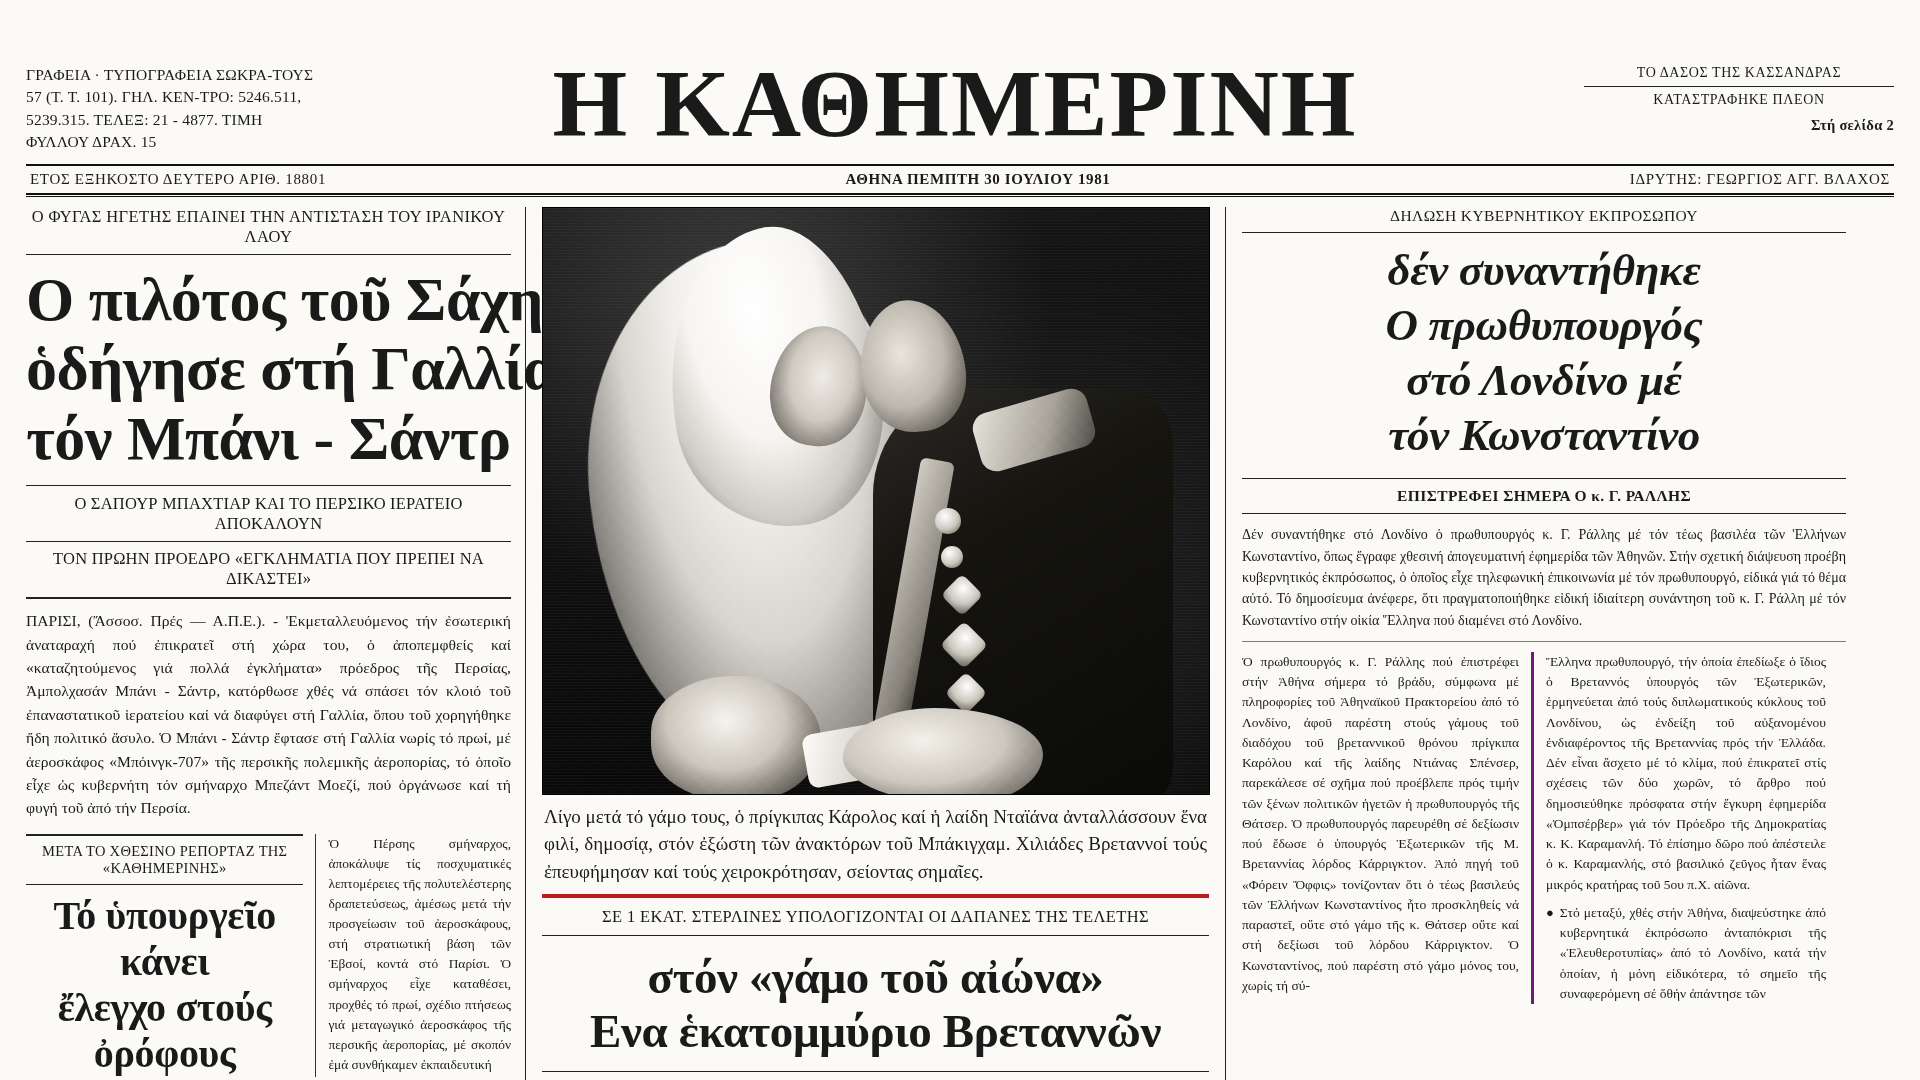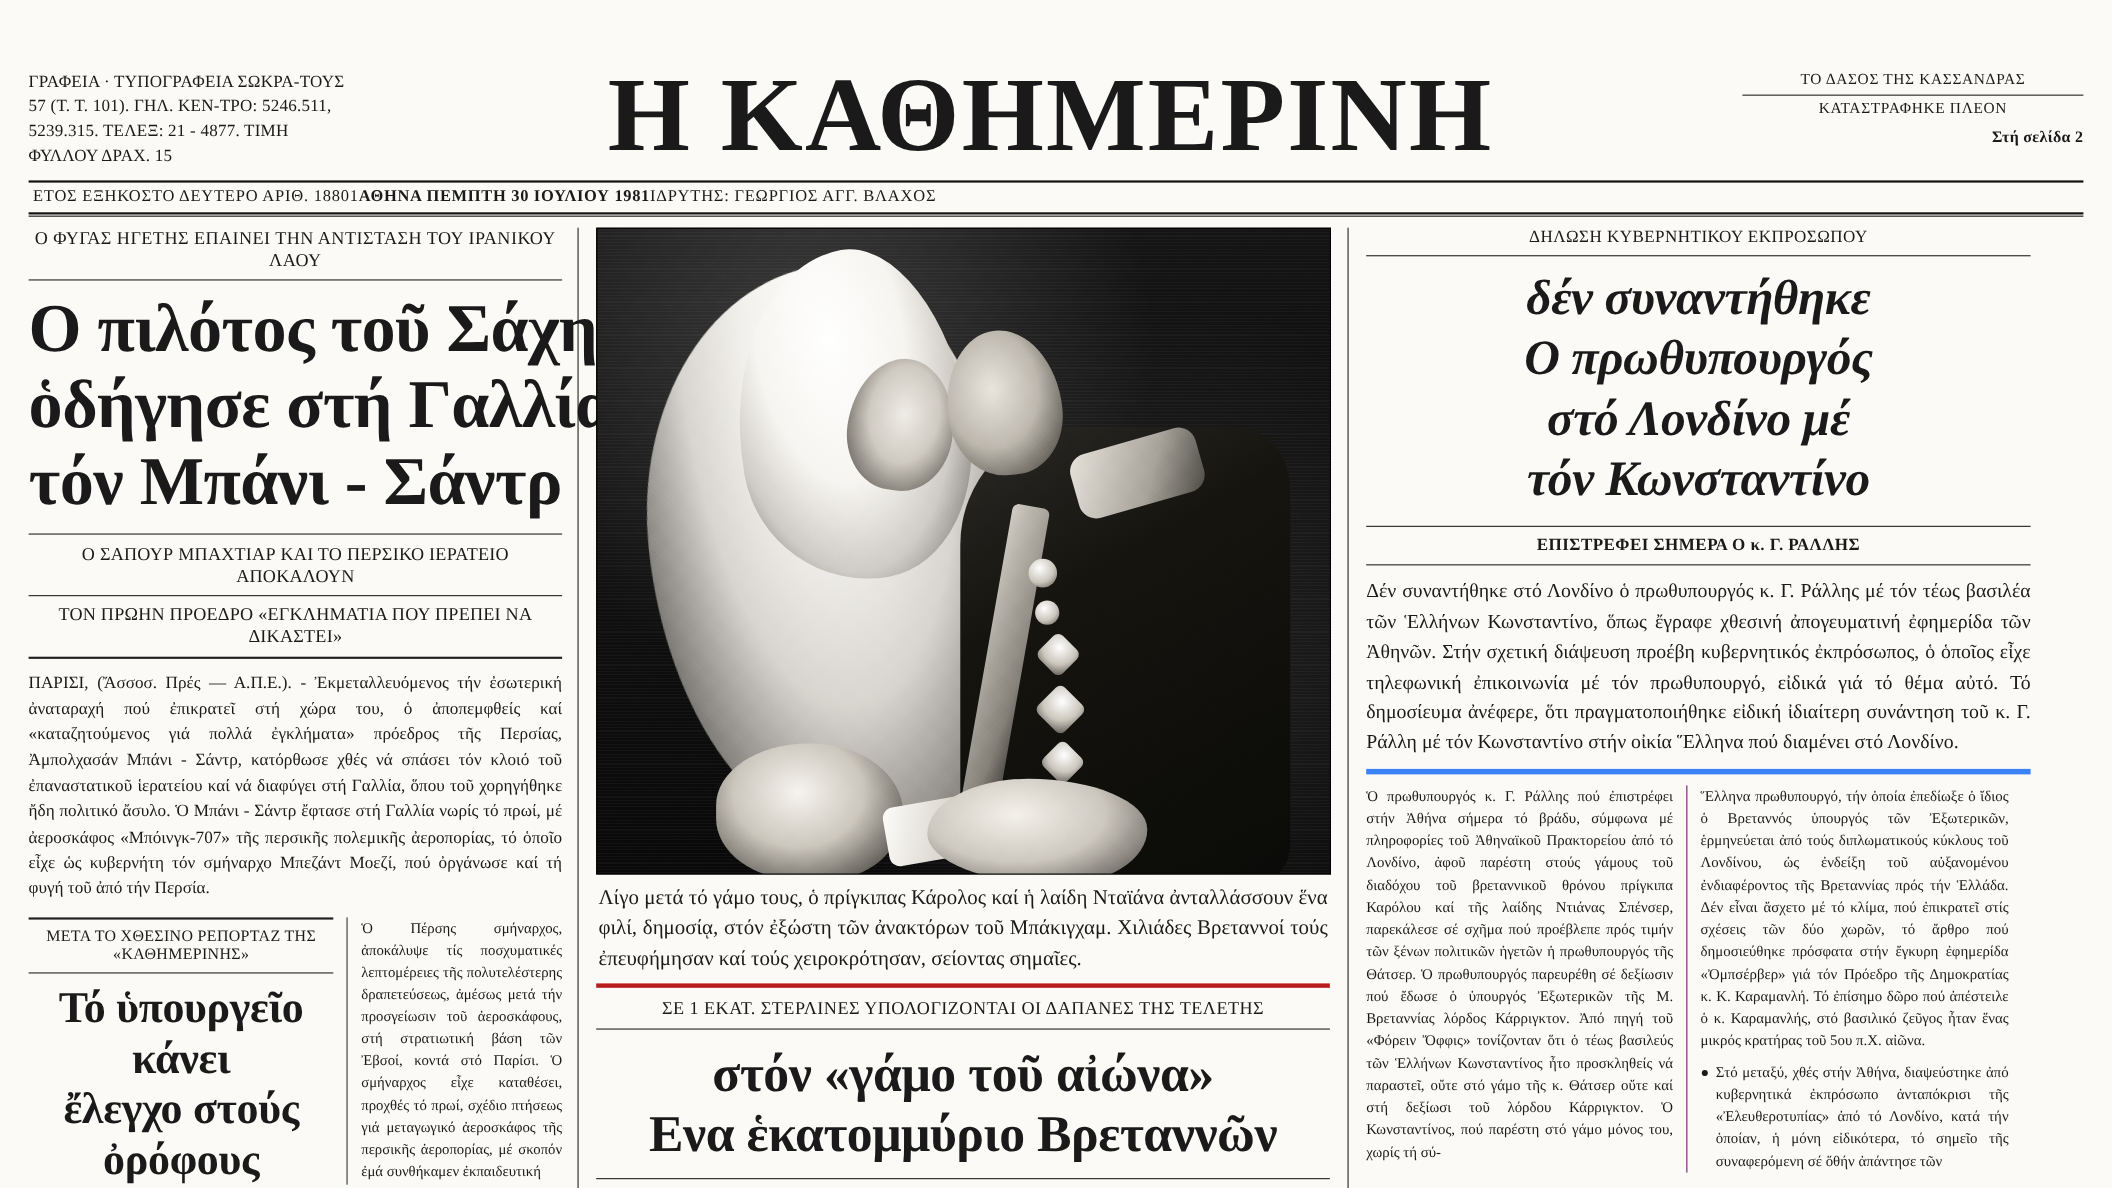--- a/index.html
+++ b/index.html
@@ -32,21 +32,21 @@
   .mh-right .r1, .mh-right .r2 {
     font-size:14px; letter-spacing:.6px; font-weight:400;
     padding:3px 0;
   }
   .mh-right .hr { border-top:1px solid #222; margin:2px 0; }
   .mh-right .r3 { font-size:14.5px; font-weight:700; text-align:right; margin-top:6px; letter-spacing:.3px;}
 
   
   .rule-thick { border-top:2.5px solid #111; margin-top:10px; }
   .dateline {
-    display:flex; align-items:center;
+    display:flex; justify-content:space-between; align-items:center;
     font-size:15px; letter-spacing:.7px; padding:5px 4px 5px 4px;
   }
   .dateline .mid { font-weight:700; letter-spacing:.6px; }
   .rule-double { border-top:2.5px solid #111; border-bottom:1px solid #111; height:4px; }
 
   
   .content { display:flex; margin-top:10px; height:880px; }
   .col-left { width:500px; padding-right:14px; border-right:1px solid #222; }
   .col-mid  { width:700px; padding:0 16px; border-right:1px solid #222; }
   .col-right{ width:620px; padding-left:16px; }
@@ -197,23 +197,23 @@
   .headline-right {
     font-weight:700; font-size:45px; line-height:1.22; text-align:center;
     letter-spacing:-.4px; font-style:italic; margin:10px 0 16px 0;
   }
   .headline-right div { white-space:nowrap; }
   .r-sub {
     text-align:center; font-size:15.5px; letter-spacing:.4px; font-weight:700;
     border-top:1.5px solid #222; border-bottom:1.5px solid #222;
     padding:8px 0; margin-bottom:10px;
   }
-  .r-lead { font-size:18px; line-height:1.52; text-align:justify; padding-bottom:10px; border-bottom:5px solid #3b82f6;}
+  .r-lead { font-size:14px; line-height:1.52; text-align:justify; padding-bottom:10px; border-bottom:1px solid #3b82f6;}
   .r-split { display:flex; margin-top:10px; }
-  .r-split .a { width:292px; padding-right:12px; border-right:1px solid #701a75; }
+  .r-split .a { width:292px; padding-right:12px; border-right:3px solid #701a75; }
   .r-split .b { width:292px; padding-left:12px; }
   .r-small { font-size:13.5px; line-height:1.5; text-align:justify; }
   .bullet { display:flex; gap:6px; margin-top:8px; }
   .bullet .dot { font-size:13px; line-height:1.5; }
 </style>
 </head>
 <body>
 
 <div class="page">
 

